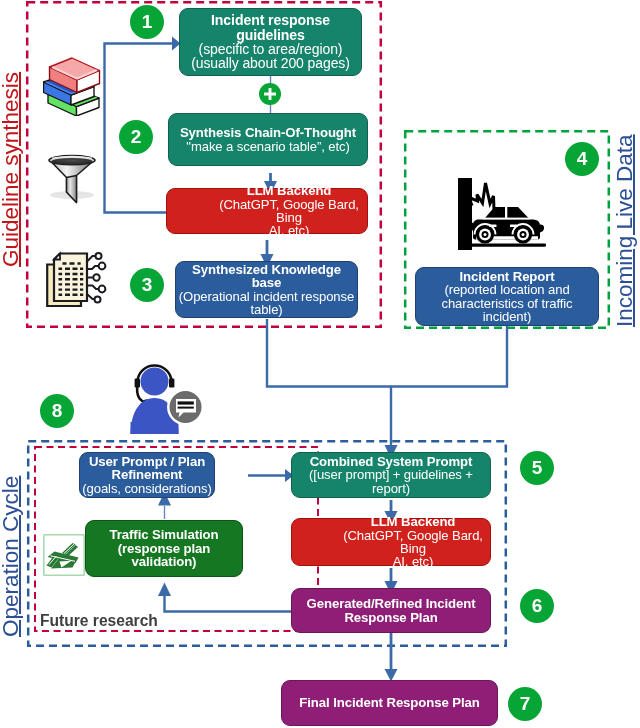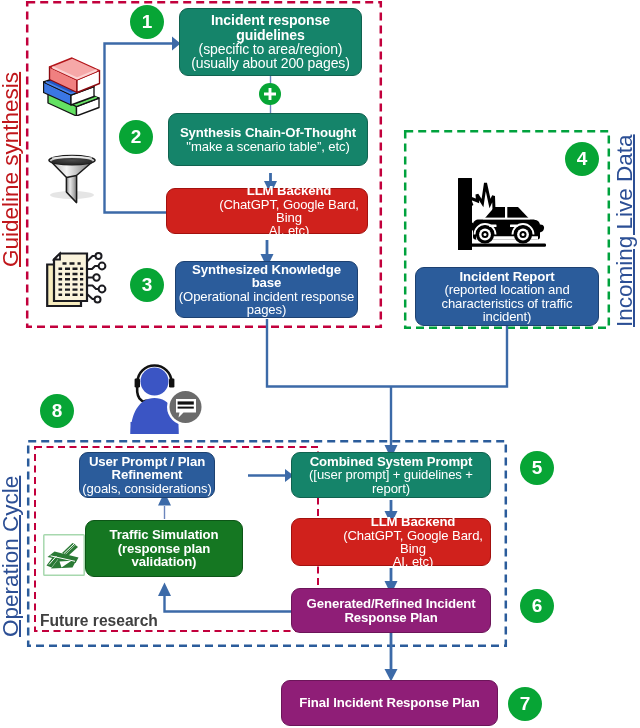--- a/index.html
+++ b/index.html
@@ -144,21 +144,21 @@
   <div class="box b-red b3">
     <div class="t">LLM Backend</div>
     <div class="s">(ChatGPT, Google Bard, Bing</div>
     <div class="s">AI, etc)</div>
   </div>
 
   <div class="box b-blue b4">
     <div class="t">Synthesized Knowledge</div>
     <div class="t">base</div>
     <div class="s">(Operational incident response</div>
-    <div class="s">pages)</div>
+    <div class="s">table)</div>
   </div>
 
   <div class="box b-blue b5">
     <div class="t">Incident Report</div>
     <div class="s">(reported location and</div>
     <div class="s">characteristics of traffic</div>
     <div class="s">incident)</div>
   </div>
 
   <div class="box b-blue b6">

